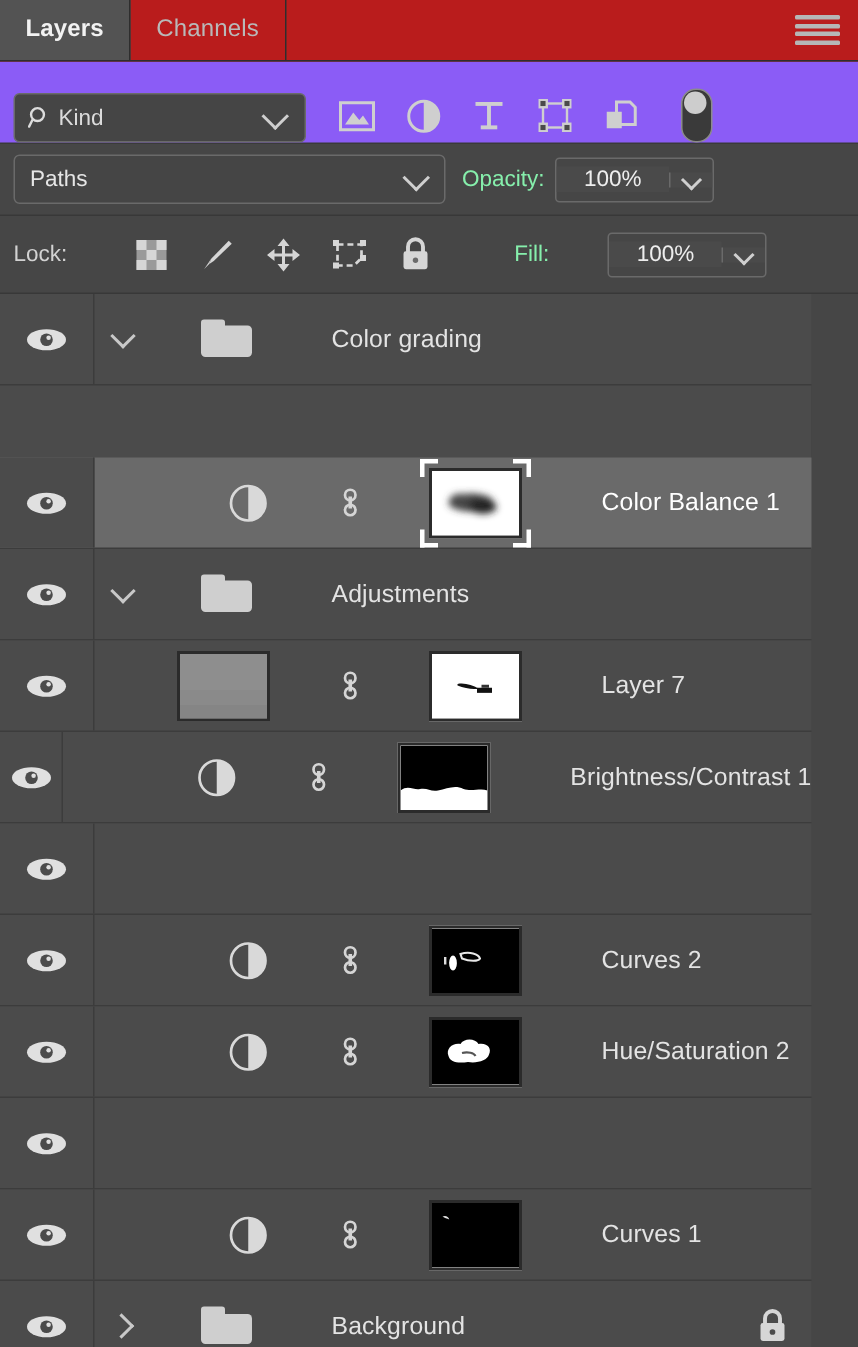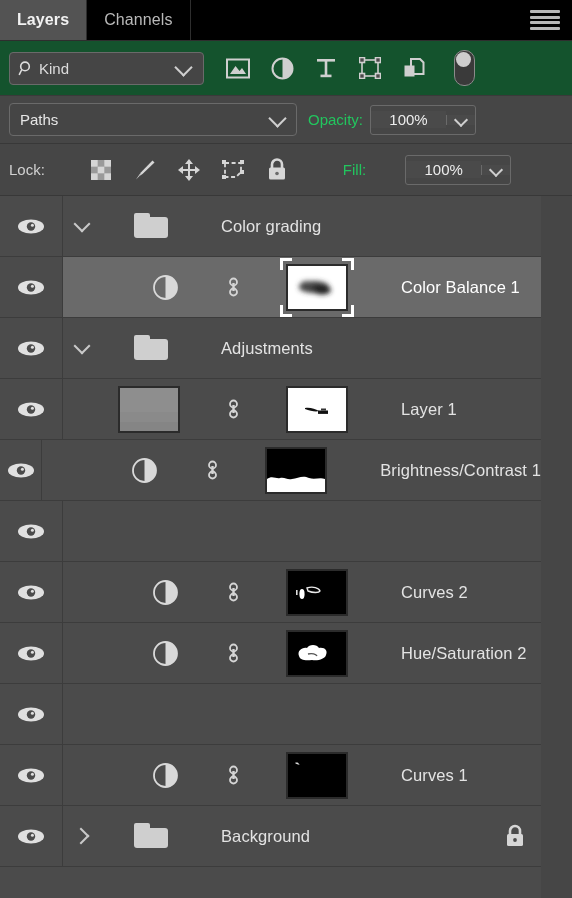--- a/index.html
+++ b/index.html
@@ -6,72 +6,72 @@
   body{
     width:572px;height:898px;
     background:#3d3d3d;
     font-family:"Liberation Sans",sans-serif;
     -webkit-font-smoothing:antialiased;
     overflow:hidden;
   }
   .panel{position:relative;width:572px;height:898px;background:#464646;display:flex;flex-direction:column;}
 
   
-  .tabbar{height:40px;background:#000000;display:flex;align-items:stretch;position:relative;flex:0 0 40px;
+  .tabbar{height:40px;background:#b91c1c;display:flex;align-items:stretch;position:relative;flex:0 0 40px;
           border-bottom:1px solid #2e2e2e;}
   .tab{display:flex;align-items:center;padding:0 17px;font-size:16px;color:#b9b9b9;
        border-right:1px solid #2e2e2e;letter-spacing:.1px;cursor:default;}
   .tab.active{background:#535353;color:#f2f2f2;font-weight:bold;}
   .tabspacer{flex:1;border-right:none;}
   .menu-btn{position:absolute;right:12px;top:0;bottom:0;display:flex;align-items:center;cursor:default;}
   .menu-btn .bar{display:block;width:30px;height:3px;background:#b6b6b6;margin:2.5px 0;border-radius:1px;}
 
   
-  .filterrow{height:54px;flex:0 0 54px;display:flex;align-items:center;padding:0 9px;background:#14532d;
+  .filterrow{height:54px;flex:0 0 54px;display:flex;align-items:flex-end;padding:0 9px;background:#8b5cf6;
              border-bottom:1px solid #3a3a3a;}
   .kind-select{width:177px;height:31px;background:#454545;border:1px solid #6a6a6a;border-radius:4px;
                display:flex;align-items:center;padding:0 8px;position:relative;}
   .kind-label{font-size:15px;color:#dcdcdc;margin-left:4px;}
   .chev{width:11px;height:11px;border-right:2px solid #cfcfcf;border-bottom:2px solid #cfcfcf;
         transform:rotate(45deg);}
   .kind-select .chev{position:absolute;right:13px;top:8px;}
   .ficons{display:flex;align-items:center;gap:20px;margin-left:22px;}
   .ficon{width:24px;height:24px;display:flex;align-items:center;justify-content:center;}
   .toggle{width:19px;height:34px;border-radius:10px;background:#3a3a3a;border:1px solid #8b8b8b;
           position:relative;margin-left:8px;}
   .toggle .knob{position:absolute;top:1px;left:1px;width:15px;height:15px;border-radius:50%;background:#cdcdcd;}
 
   
   .blendrow{height:47px;flex:0 0 47px;display:flex;align-items:center;padding:0 9px;background:#464646;
             border-bottom:1px solid #383838;}
   .blend-select{width:266px;height:31px;background:#454545;border:1px solid #6a6a6a;border-radius:4px;
                 display:flex;align-items:center;padding:0 10px;position:relative;}
   .blend-label{font-size:15px;color:#e6e6e6;}
   .blend-select .chev{position:absolute;right:12px;top:8px;}
-  .field-label{font-size:15px;color:#22c55e;margin:0 7px 0 11px;}
+  .field-label{font-size:15px;color:#86efac;margin:0 7px 0 11px;}
   .numbox{height:28px;display:flex;align-items:center;border:1px solid #6a6a6a;border-radius:3px;overflow:hidden;}
   .numval{min-width:63px;background:#4a4a4a;display:flex;align-items:center;justify-content:center;
           font-size:15px;color:#ededed;padding:0 6px;}
   .numstep{width:28px;background:#4a4a4a;border-left:1px solid #6a6a6a;display:flex;align-items:center;justify-content:center;}
   .numstep .chev{width:8px;height:8px;border-width:2px;}
 
   
   .lockrow{height:51px;flex:0 0 51px;display:flex;align-items:center;padding:0 9px;background:#464646;
            border-bottom:1px solid #383838;gap:32px;}
   .lock-title{font-size:15px;color:#d2d2d2;margin-right:12px;}
   .lockicons{display:flex;align-items:center;gap:20px;}
   .lockicon{width:24px;height:24px;display:flex;align-items:center;justify-content:center;}
 
   
   .listwrap{flex:1;display:flex;background:#3f3f3f;overflow:hidden;}
   .list{width:541px;background:#4b4b4b;}
   .rail{flex:1;background:#464646;}
   .row{height:60px;display:flex;align-items:center;background:#4b4b4b;border-bottom:1px solid #3c3c3c;
        position:relative;}
-  .row.selected{background:#6a6a6a;}
+  .row.selected{background:#6a6a6a;margin-top:48px;}
   .eyecell{width:63px;height:100%;display:flex;align-items:center;justify-content:center;
            border-right:1px solid #3c3c3c;box-sizing:border-box;}
   .row.selected .eyecell{background:#4b4b4b;}
   .body{flex:1;display:flex;align-items:center;height:100%;padding-left:9px;box-sizing:border-box;gap:36px;}
   .disc{width:20px;display:flex;align-items:center;justify-content:center;}
   .disc .twisty{width:10px;height:10px;border-right:2px solid #c9c9c9;border-bottom:2px solid #c9c9c9;}
   .twisty.down{transform:rotate(45deg);margin-top:-4px;}
   .twisty.right{transform:rotate(-45deg);margin-left:-2px;}
   .folder{width:34px;height:26px;margin-left:6px;position:relative;}
   .folder .tabtop{position:absolute;left:0;top:0;width:16px;height:5px;background:#cfcfcf;border-radius:2px 2px 0 0;}
@@ -357,21 +357,21 @@
               </svg>
           </span>
           <span class="thumb mask">
             <svg width="58" height="43" viewBox="0 0 58 43" preserveAspectRatio="none">
               <rect width="58" height="43" fill="#ffffff"></rect>
               <path d="M17 20 C22 19 27 21 31 23 C28 24 22 23 17 21 Z" fill="#111"></path>
               <rect x="30" y="22.5" width="10" height="3.4" fill="#111"></rect>
               <rect x="33" y="20.5" width="5" height="2" fill="#333"></rect>
             </svg>
           </span>
-          <span class="lname">Layer 1</span>
+          <span class="lname">Layer 7</span>
         </div>
       </div>
 
       <div class="row">
         <div class="eyecell">
           <svg width="28" height="17" viewBox="0 0 28 17">
               <ellipse cx="14" cy="8.5" rx="13" ry="7" fill="#e0e0e0"></ellipse>
               <ellipse cx="14" cy="8.5" rx="4.2" ry="4.2" fill="#4b4b4b"></ellipse>
               <ellipse cx="15.4" cy="7.2" rx="1.5" ry="1.5" fill="#e0e0e0"></ellipse>
             </svg>

